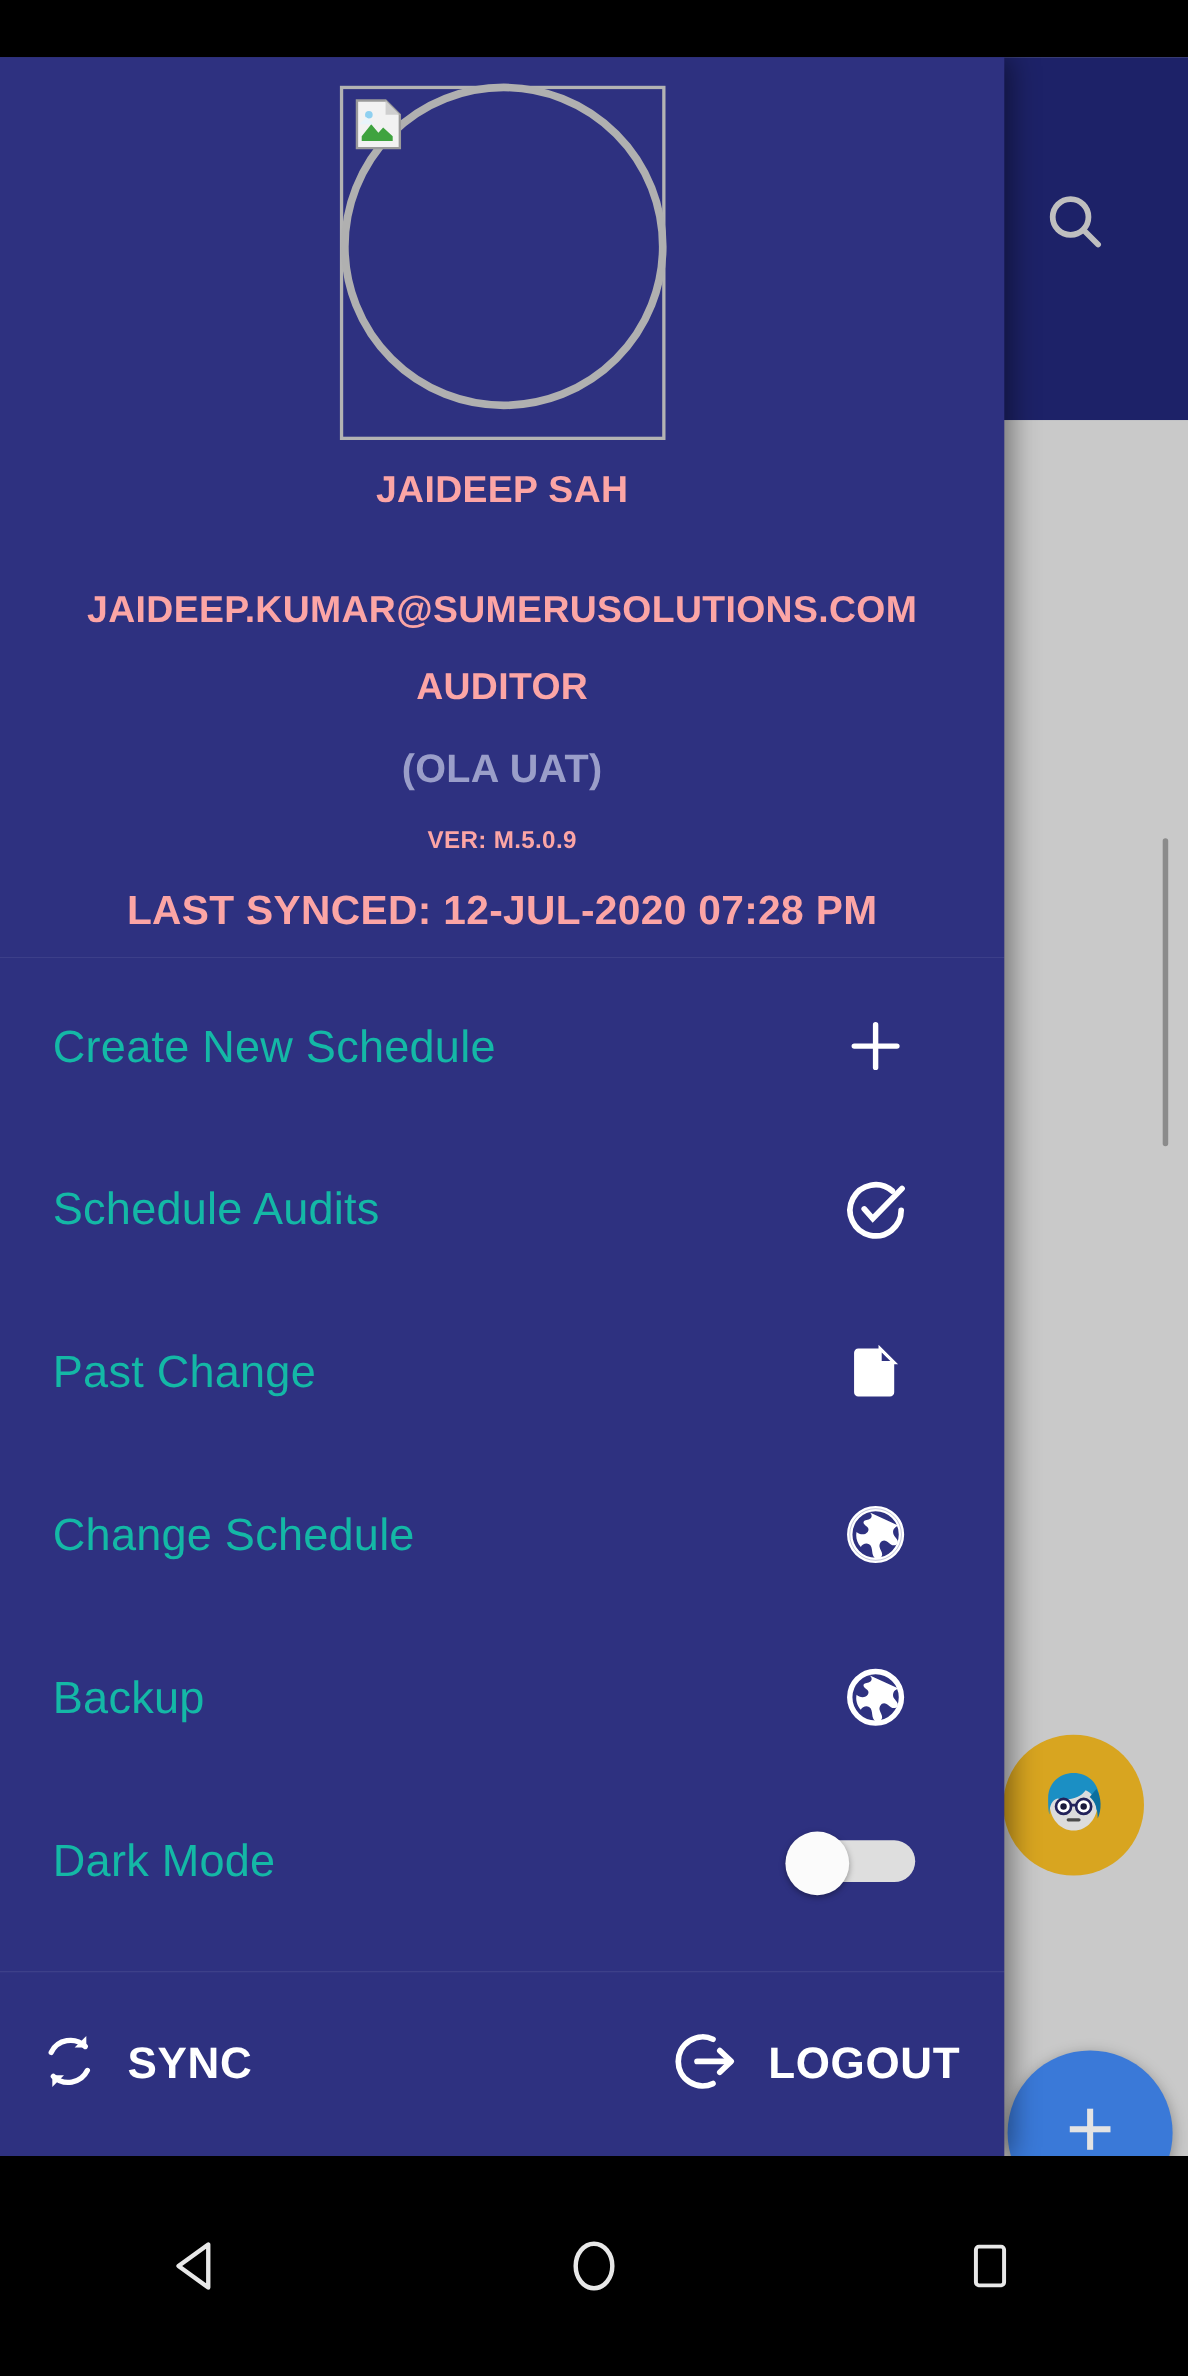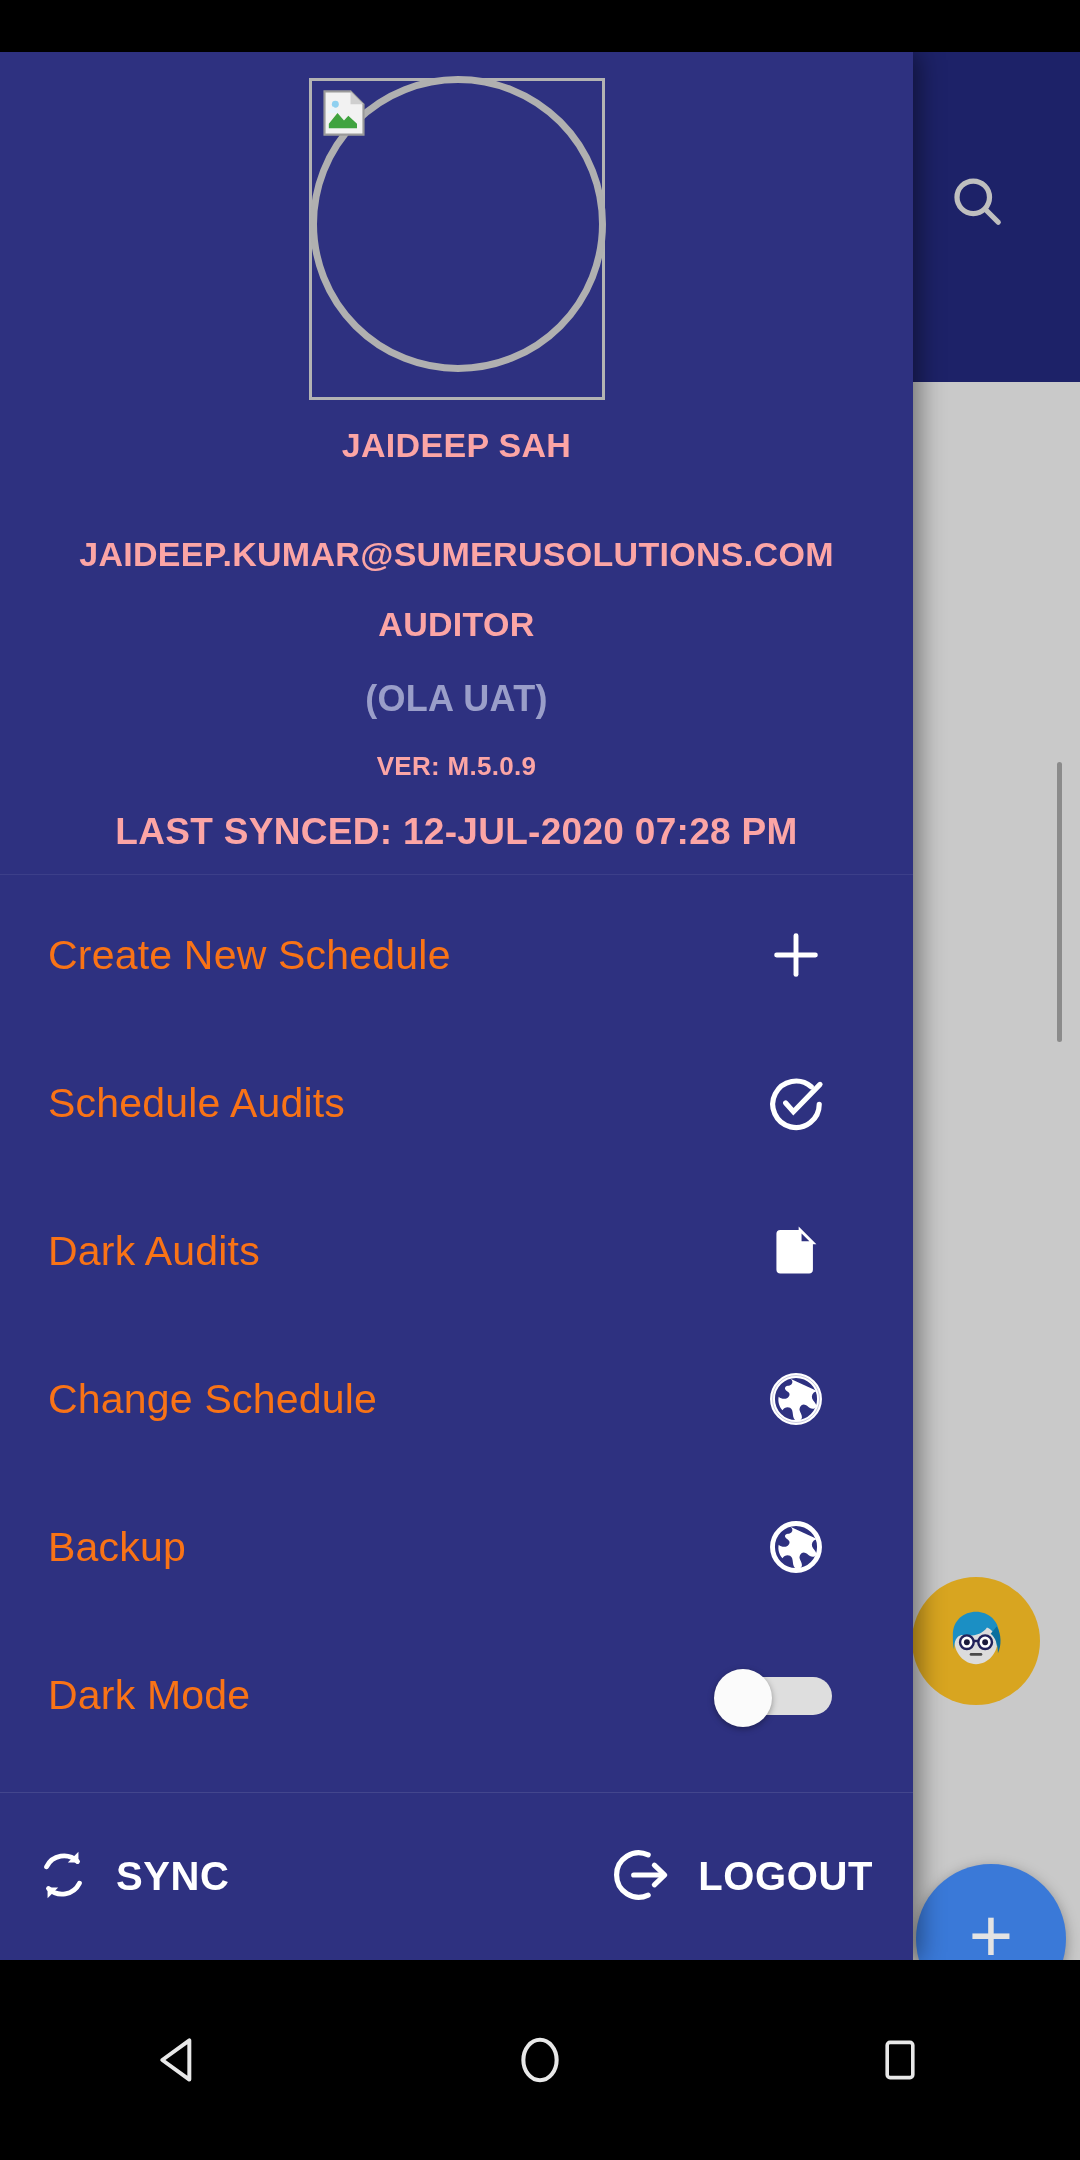--- a/index.html
+++ b/index.html
@@ -63,31 +63,31 @@
     position:absolute; top:-5px; left:-2px;
   }
   .broken-img {
     position:absolute; top:6px; left:6px; width:52px; height:52px;
   }
   .hdr-line { color:#fca5a5; font-weight:bold; letter-spacing:.3px; text-align:center; line-height:1; }
   .hdr-name { font-size:34px; margin-bottom:36px; }
   .hdr-email { font-size:34px; margin-bottom:36px;margin-top:39px; }
   .hdr-role { font-size:34px; margin-bottom:40px; }
   .hdr-env { font-size:36px; color:#9a9ec9; margin-bottom:36px; font-weight:bold; }
-  .hdr-ver { font-size:26px; margin-bottom:34px; }
+  .hdr-ver { font-size:22px; margin-bottom:34px; }
   .hdr-sync { font-size:37px; }
 
   
   .menu { flex:1 1 auto; padding-top:6px; }
   .menu-item {
     height:148px;
     display:flex; align-items:center;
     padding:0 78px 0 48px;
   }
-  .menu-label { flex:1 1 auto; color:#f97316; font-size:41px; font-weight:400; letter-spacing:.2px; }
+  .menu-label { flex:1 1 auto; color:#14b8a6; font-size:41px; font-weight:400; letter-spacing:.2px; }
   .menu-icon { flex:0 0 auto; width:78px; display:flex; align-items:center; justify-content:center; }
 
   
   .toggle { position:relative; width:118px; height:52px; }
   .toggle-track {
     position:absolute; right:0; top:8px; width:104px; height:38px;
     background:#dedede; border-radius:19px;
   }
   .toggle-knob {
     position:absolute; left:0; top:0; width:58px; height:58px; border-radius:50%;
@@ -185,21 +185,21 @@
         <div class="menu-label">Schedule Audits</div>
         <div class="menu-icon">
           <svg width="62" height="62" viewBox="0 0 24 24" fill="none" stroke="#ffffff" stroke-width="2" stroke-linecap="round">
             <path d="M21 12.5a9 9 0 1 1-3.1-6.8"></path>
             <polyline points="8,12 11,15.4 21.3,4.8"></polyline>
           </svg>
         </div>
       </div>
 
       <div class="menu-item">
-        <div class="menu-label">Dark Audits</div>
+        <div class="menu-label">Past Change</div>
         <div class="menu-icon">
           <svg width="58" height="58" viewBox="0 0 24 24">
             <path d="M5.5 3.3h8.2L19 8.6v11.1a1.6 1.6 0 0 1-1.6 1.6H5.5a1.6 1.6 0 0 1-1.6-1.6V4.9a1.6 1.6 0 0 1 1.6-1.6z" fill="#ffffff"></path>
             <path d="M13.7 3.3L19 8.6h-5.3z" fill="#2e3180"></path>
             <path d="M13.7 3.3L19 8.6h-5.3z" fill="none" stroke="#ffffff" stroke-width="1.2"></path>
           </svg>
         </div>
       </div>
 
       <div class="menu-item">

